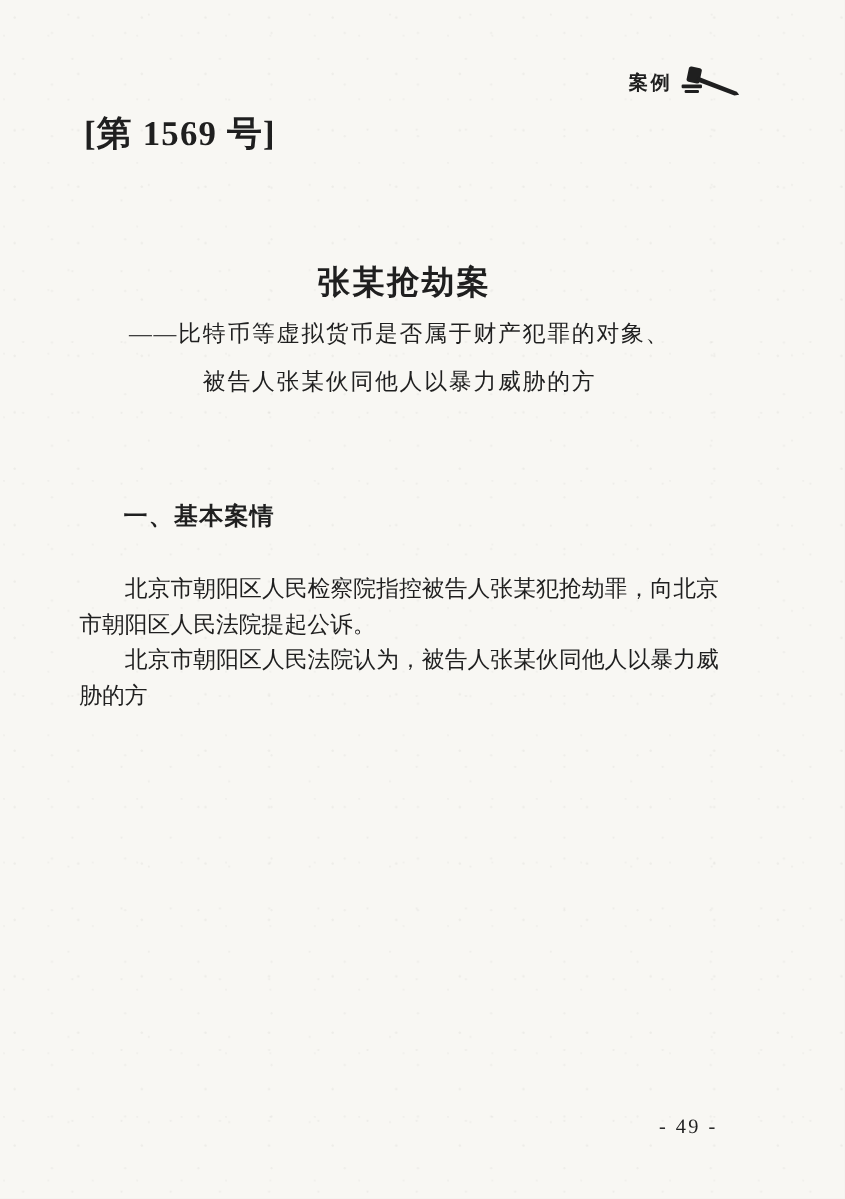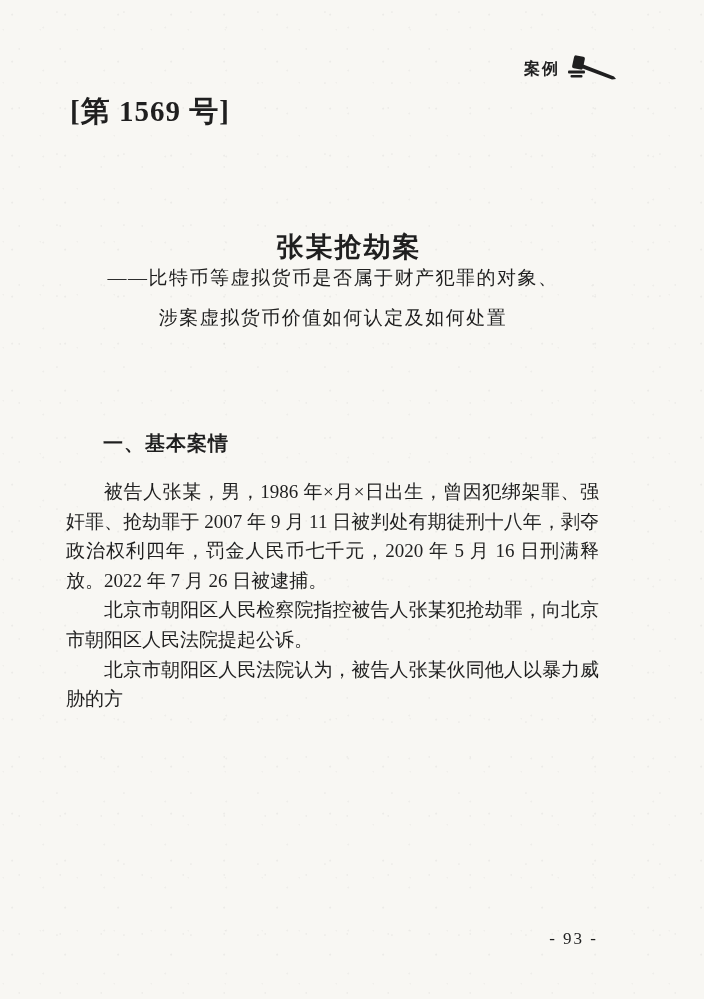--- a/index.html
+++ b/index.html
@@ -73,21 +73,21 @@
     font-size: 19px;
     letter-spacing: 1.5px;
     white-space: nowrap;
   }
   .subtitle-line1 { top: 265px; text-align: center; }
   .subtitle-line2 { top: 305px; }
 
   .section-heading {
     position: absolute;
     left: 103px;
-    top: 430px;
+    top: 417px;
     font-family: Liberation Mono, monospace;
     font-size: 20px;
     font-weight: bold;
     letter-spacing: 1px;
   }
 
   .body-text {
     position: absolute;
     left: 66px;
     top: 477px;
@@ -124,29 +124,28 @@
           <path d="M16 9 L48 21.5 L50 24 L46 24.5 L14 12.5 Z"></path>
           <rect x="2" y="15.5" width="17" height="3" rx="1"></rect>
           <rect x="4.5" y="20" width="12" height="2.4" rx="1"></rect>
         </g>
       </svg>
     </span>
   </div>
 
   <div class="case-number">[第 1569 号]</div>
 
-  <h1 class="doc-title" style="margin:16px;">张某抢劫案</h1>
+  <h1 class="doc-title" style="margin:4px;">张某抢劫案</h1>
 
   <div class="doc-subtitle subtitle-line1">——比特币等虚拟货币是否属于财产犯罪的对象、</div>
 
-  <div class="doc-subtitle subtitle-line2">涉案虚拟货币价值如何认定及如何处置</div>
+  <div class="doc-subtitle subtitle-line2">被告人张某伙同他人以暴力威胁的方</div>
 
   <div class="section-heading">一、基本案情</div>
 
   <div class="body-text" id="paragraphs-container">
-      <p>被告人张某，男，1986 年×月×日出生，曾因犯绑架罪、强奸罪、抢劫罪于 2007 年 9 月 11 日被判处有期徒刑十八年，剥夺政治权利四年，罚金人民币七千元，2020 年 5 月 16 日刑满释放。2022 年 7 月 26 日被逮捕。</p>
       <p>北京市朝阳区人民检察院指控被告人张某犯抢劫罪，向北京市朝阳区人民法院提起公诉。</p>
       <p>北京市朝阳区人民法院认为，被告人张某伙同他人以暴力威胁的方</p>
     </div>
 
-  <div class="page-number">- 93 -</div>
+  <div class="page-number">- 49 -</div>
 
 </div>
 
 </body></html>

